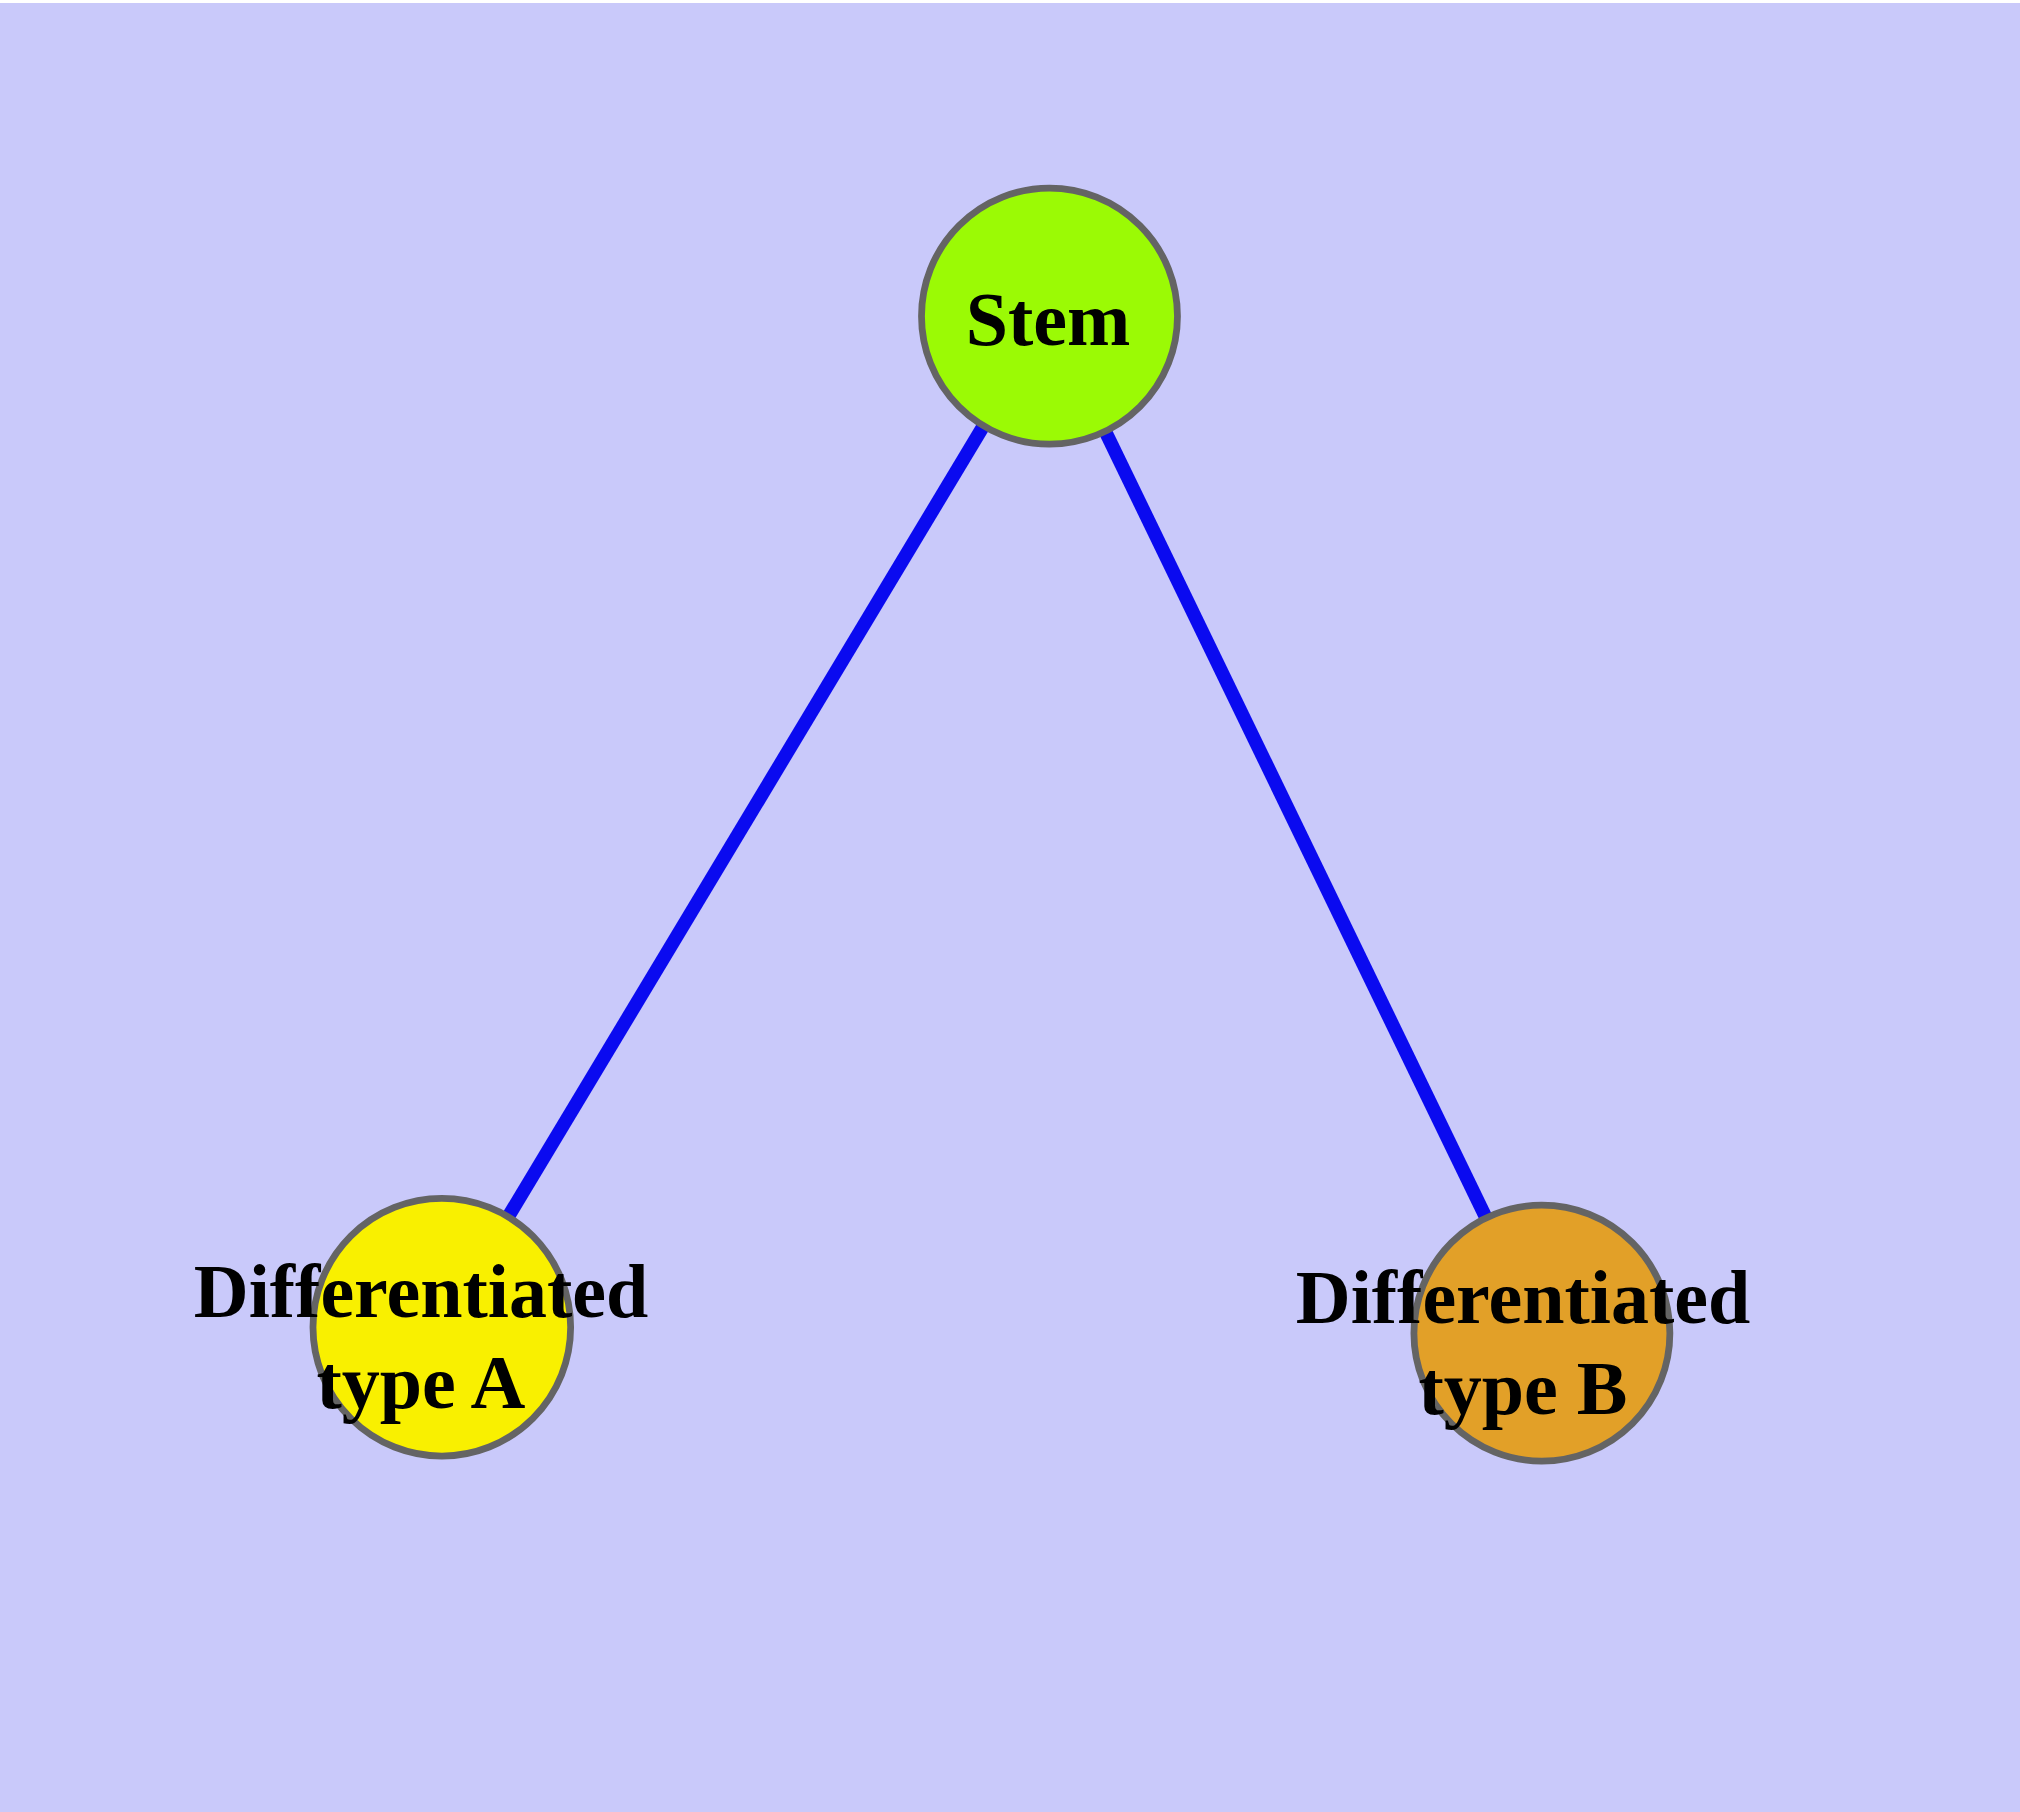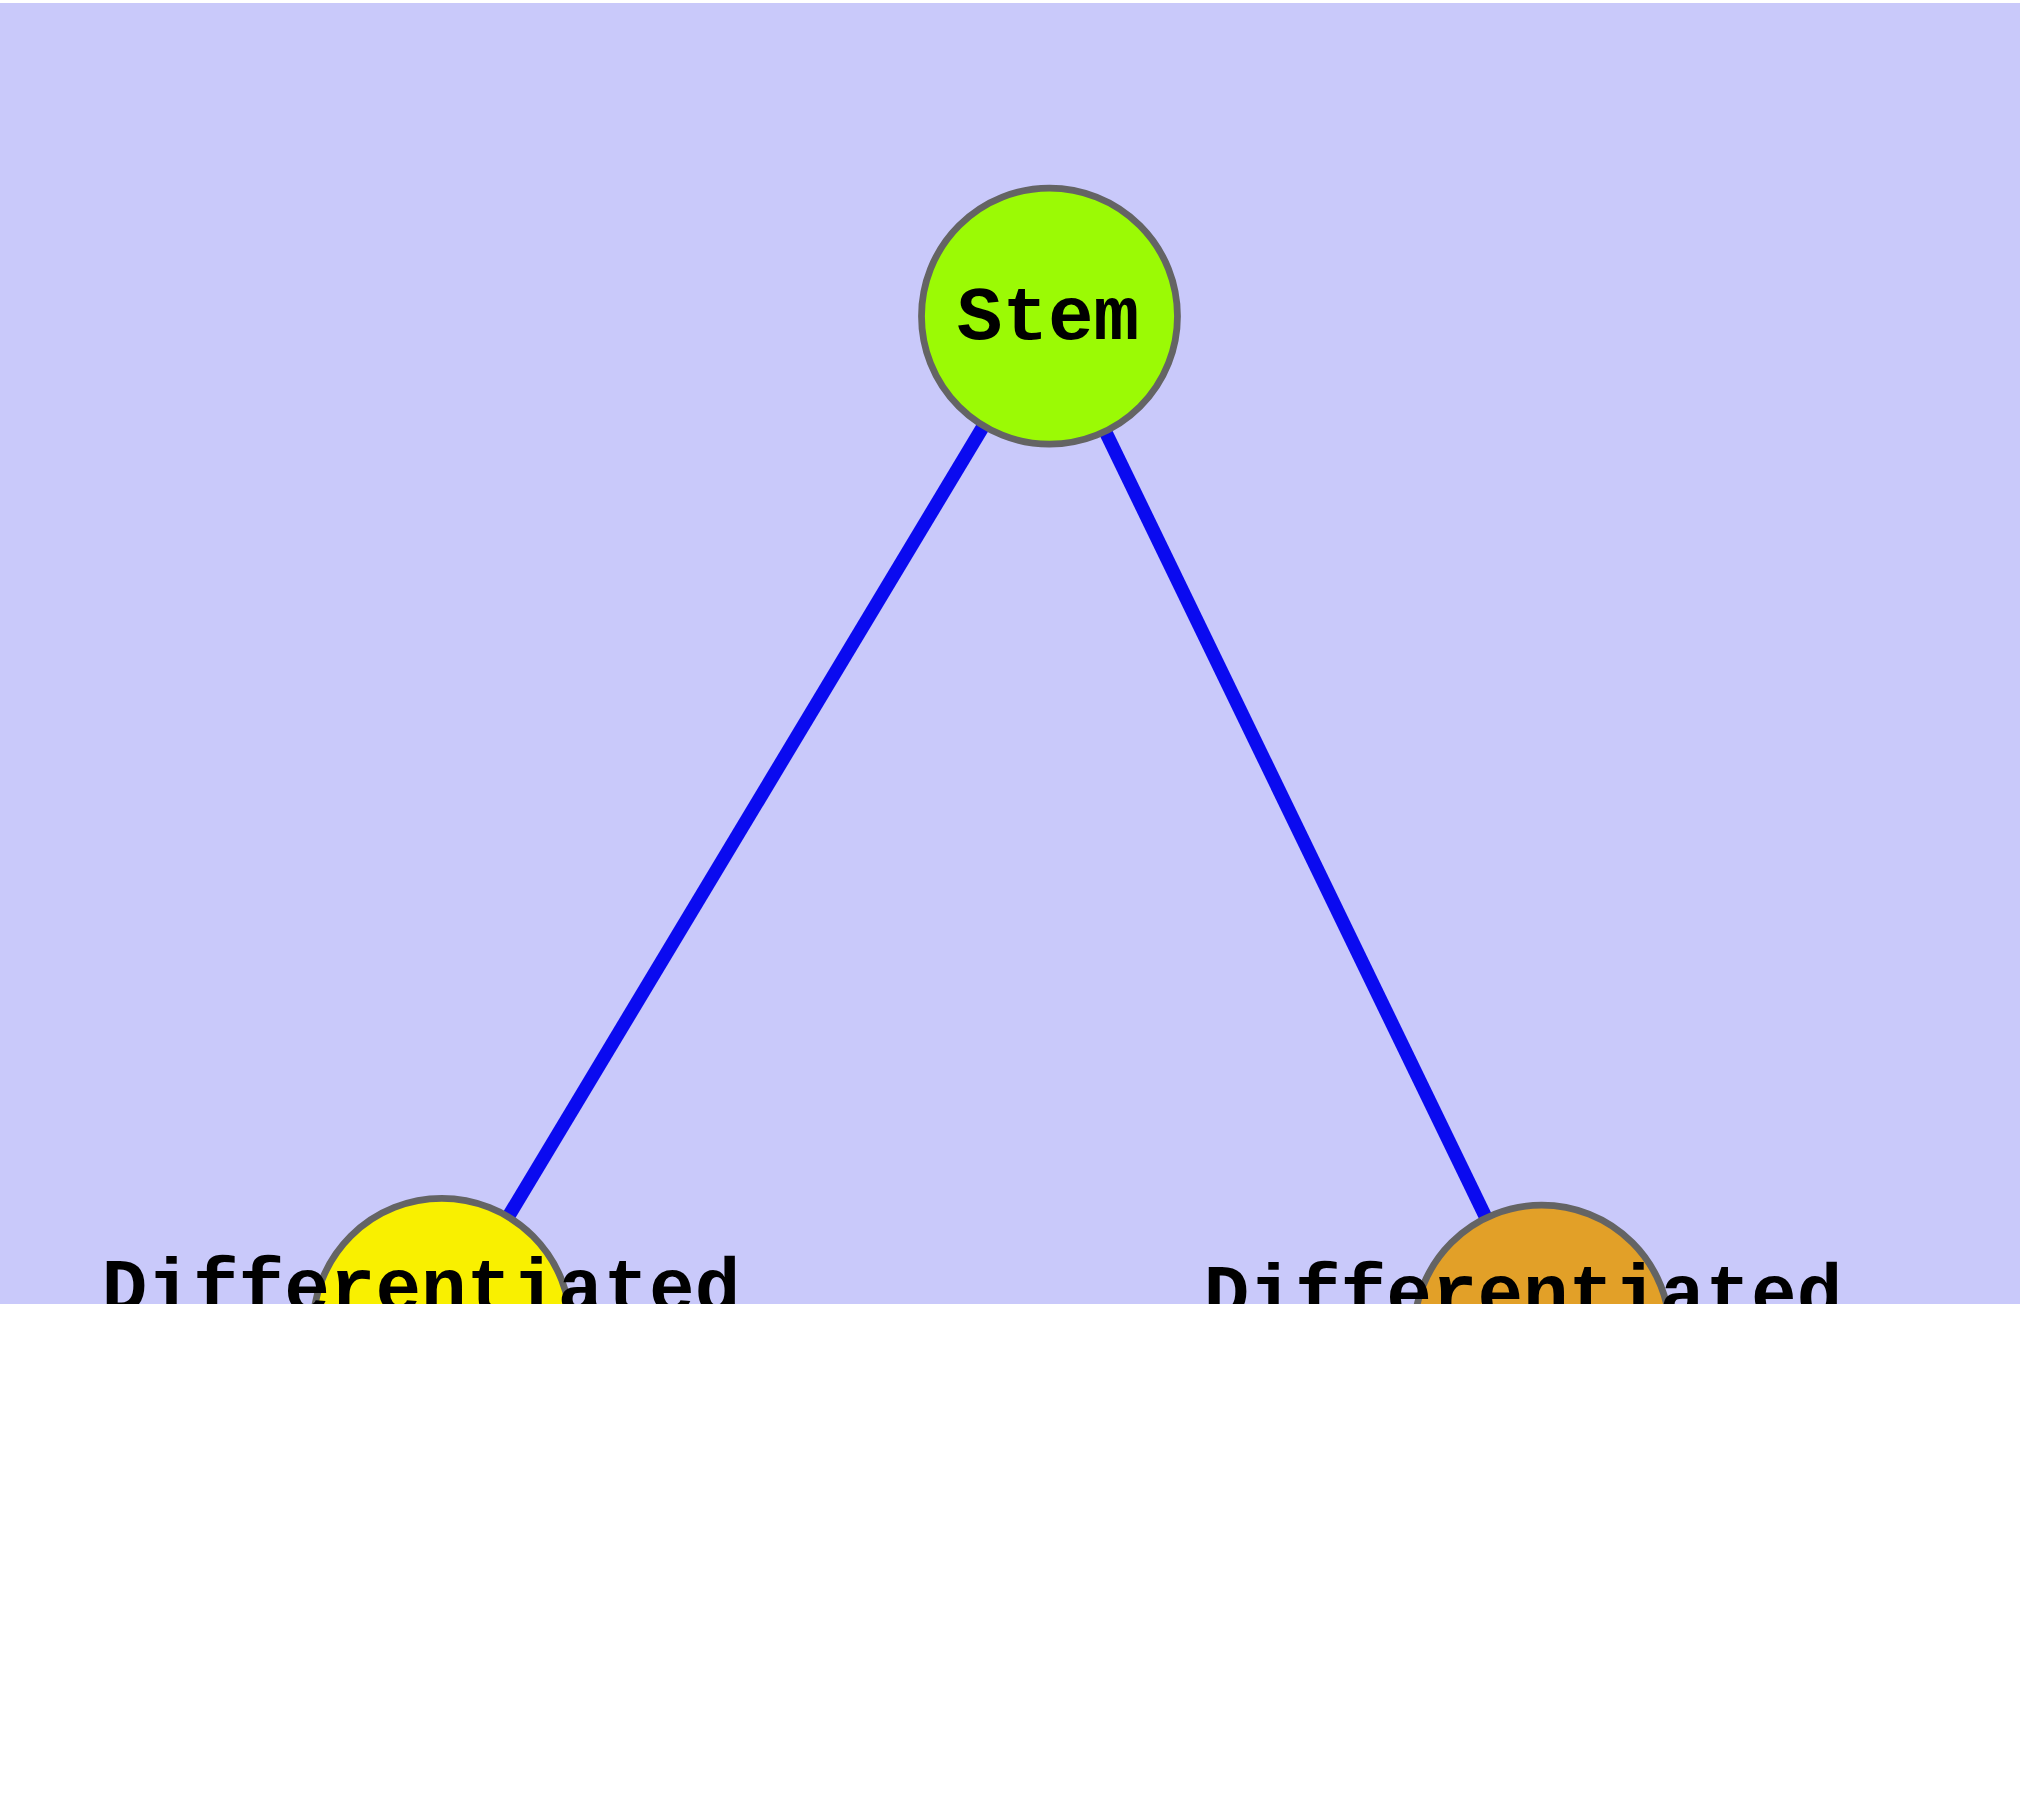--- a/index.html
+++ b/index.html
@@ -3,23 +3,23 @@
 <meta charset="utf-8">
 <style>
   html, body {
     margin: 0;
     padding: 0;
     background: #ffffff;
   }
   #canvas {
     position: relative;
     width: 2021px;
-    height: 1304px;
+    height: 1812px;
     overflow: hidden;
-    font-family: Liberation Mono, monospace;
+    font-family: Liberation Serif, serif;
   }
   #plot-bg {
     position: absolute;
     left: 0;
     top: 2.5px;           
     width: 100%;
     height: 1810px;
   }
   #graph-svg {
     position: absolute;

